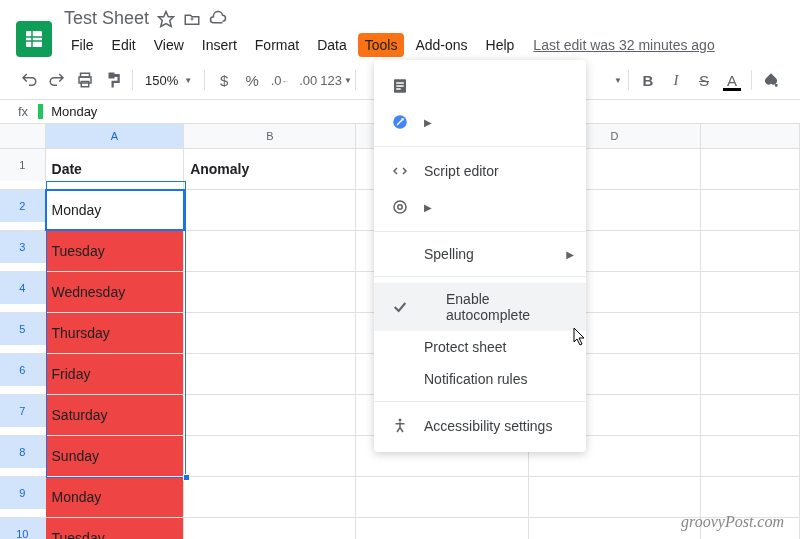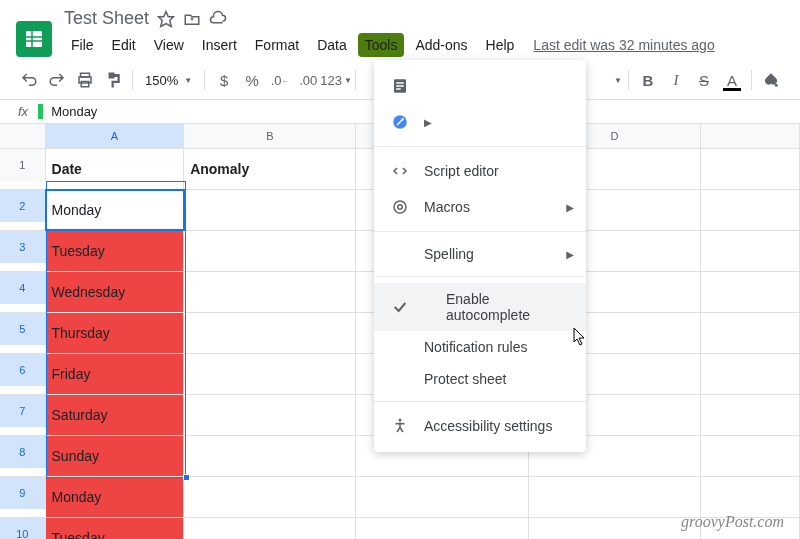--- a/index.html
+++ b/index.html
@@ -7,33 +7,33 @@
 
 .header { display: flex; align-items: flex-end; padding: 8px 16px 0 16px; }
 .logo { width: 36px; height: 36px; background: #0f9d58; border-radius: 4px; display: flex; align-items: center; justify-content: center; margin-right: 12px; margin-top: 4px; }
 .logo svg { width: 24px; height: 24px; }
 .title-area { flex: 1; }
 .title-row { display: flex; align-items: center; gap: 8px; margin-bottom: 4px; }
 .doc-title { font-size: 18px; color: #5f6368; }
 .title-icon { color: #5f6368; cursor: pointer; display: flex; }
 .menubar { display: flex; gap: 4px; align-items: center; }
 .menu-item { font-size: 14px; color: #202124; padding: 4px 7px; cursor: pointer; border-radius: 4px; }
-.menu-item.active { background: #4d7c0f; }
+.menu-item.active { background: #f97316; }
 .edit-status { font-size: 14px; color: #5f6368; text-decoration: underline; margin-left: 8px; cursor: pointer; }
 
 .toolbar { display: flex; align-items: center; padding: 6px 16px; border-bottom: 1px solid #e0e0e0; margin-top: 4px; gap: 2px; }
 .tb-btn { width: 26px; height: 26px; display: flex; align-items: center; justify-content: center; color: #5f6368; cursor: pointer; border-radius: 2px; }
 .tb-sep { width: 1px; height: 20px; background: #e0e0e0; margin: 0 4px; }
 .zoom { font-size: 13px; color: #202124; padding: 2px 6px; display: flex; align-items: center; gap: 6px; cursor: pointer; }
 .caret { font-size: 8px; color: #5f6368; }
 .font-color { position: relative; }
 .font-color::after { content: ''; position: absolute; bottom: 2px; left: 4px; right: 4px; height: 3px; background: #000; }
 
 .formula-bar { display: flex; align-items: center; padding: 4px 8px; border-bottom: 1px solid #e0e0e0; font-size: 13px; }
-.fx { color: #5f6368; font-style: italic; padding: 0 10px; border-right: 5px solid #22c55e; margin-right: 8px; }
+.fx { color: #5f6368; padding: 0 10px; border-right: 5px solid #22c55e; margin-right: 8px; }
 .formula-val { color: #202124; }
 
 .grid { position: relative; }
 .col-headers { display: flex; border-bottom: 1px solid #e0e0e0; }
 .corner { width: 46px; height: 24px; background: #f8f9fa; border-right: 1px solid #e0e0e0; }
 .col-h { height: 24px; background: #f8f9fa; border-right: 1px solid #e0e0e0; display: flex; align-items: center; justify-content: center; font-size: 11px; color: #5f6368; }
 .col-h.sel { background: #d2e3fc; color: #1967d2; }
 .col-A { width: 140px; } .col-B { width: 174px; } .col-C { width: 174px; } .col-D { width: 174px; } .col-E { width: 100px; }
 
 .rows { }
@@ -295,45 +295,44 @@
       </span>
     <span class="dd-label">Script editor</span>
   </div>
   <div class="dd-item">
     <span class="dd-icon">
         <svg width="18" height="18" viewBox="0 0 24 24" fill="none" stroke="#5f6368" stroke-width="2">
           <circle cx="12" cy="12" r="3"></circle>
           <circle cx="12" cy="12" r="8"></circle>
         </svg>
       </span>
-    <span class="dd-label">Macros</span>
     <span class="dd-arrow">▶</span>
   </div>
   <div class="dd-sep"></div>
   <div class="dd-item">
     <span class="dd-spacer"></span>
     <span class="dd-label">Spelling</span>
     <span class="dd-arrow">▶</span>
   </div>
   <div class="dd-sep"></div>
   <div class="dd-item hover">
     <span class="dd-icon">
         <svg width="16" height="16" viewBox="0 0 24 24" fill="none" stroke="#5f6368" stroke-width="3">
           <path d="M4 12 L10 18 L20 6"></path>
         </svg>
       </span>
     <span class="dd-label">Enable autocomplete</span>
   </div>
   <div class="dd-item">
     <span class="dd-spacer"></span>
+    <span class="dd-label">Protect sheet</span>
+  </div>
+  <div class="dd-item">
+    <span class="dd-spacer"></span>
     <span class="dd-label">Notification rules</span>
-  </div>
-  <div class="dd-item">
-    <span class="dd-spacer"></span>
-    <span class="dd-label">Protect sheet</span>
   </div>
   <div class="dd-sep"></div>
   <div class="dd-item">
     <span class="dd-icon">
         <svg width="18" height="18" viewBox="0 0 24 24" fill="#5f6368">
           <circle cx="12" cy="4" r="2"></circle>
           <path d="M12 7 L12 14 M6 9 L18 9 M12 14 L8 20 M12 14 L16 20" stroke="#5f6368" stroke-width="2" fill="none"></path>
         </svg>
       </span>
     <span class="dd-label">Accessibility settings</span>

